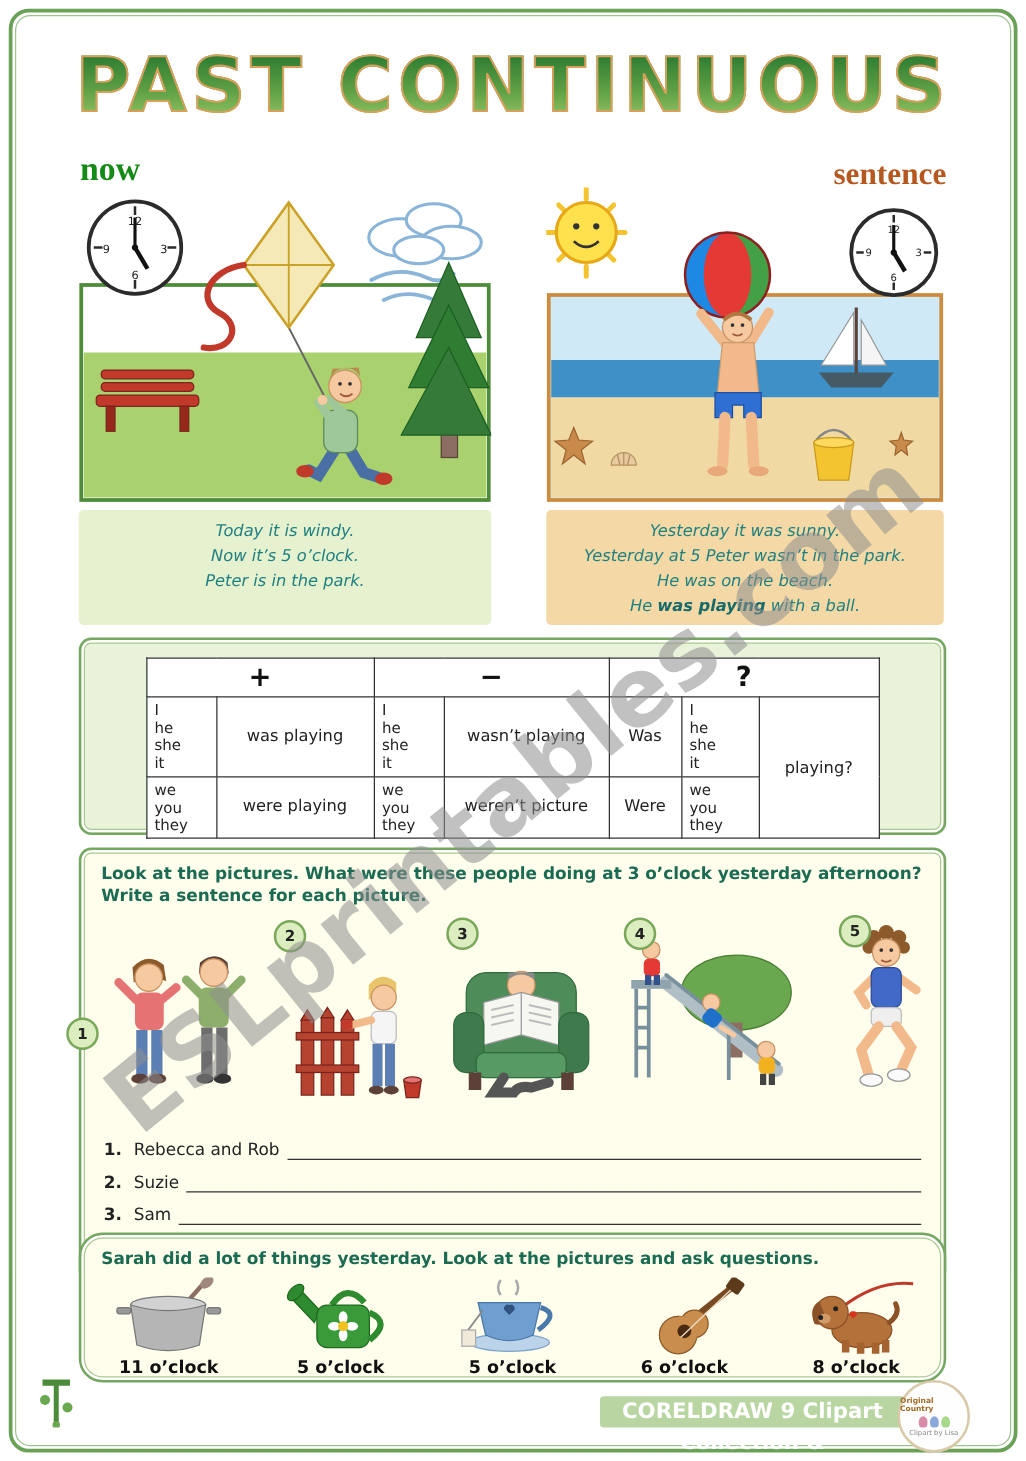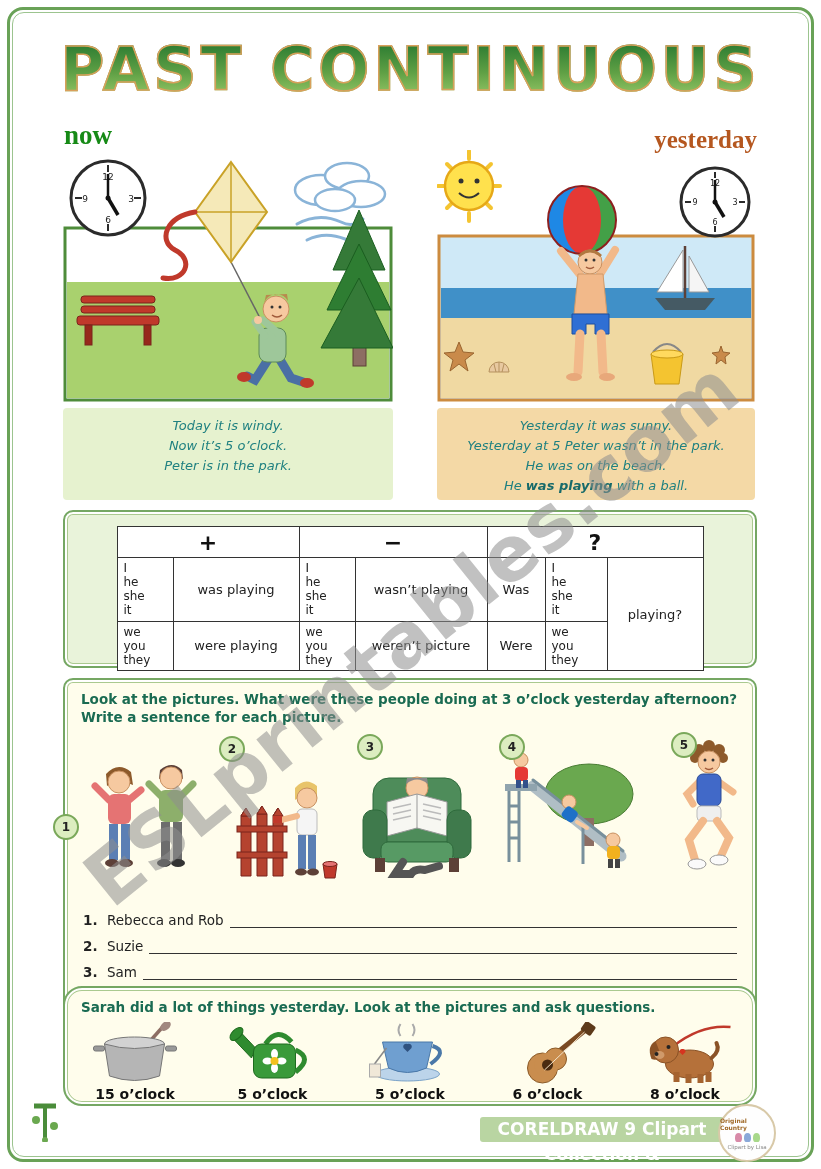--- a/index.html
+++ b/index.html
@@ -90,21 +90,21 @@
 </style>
 </head>
 <body>
 
 <div class="page">
   <div class="border-outer"></div>
   <div class="border-inner"></div>
 
   <h1 class="title">PAST CONTINUOUS</h1>
   <span class="label-now">now</span>
-  <span class="label-yesterday">yesterday</span>
+  <span class="label-yesterday">sentence</span>
 
   <div class="scene scene-left">
     <svg viewBox="0 0 330 254">
       <rect x="2" y="78" width="326" height="172" fill="#ffffff" stroke="#4e8c3a" stroke-width="3"></rect>
       <rect x="4" y="132" width="322" height="116" fill="#a9d16e"></rect>
       <g fill="#ffffff" stroke="#8ab4d8" stroke-width="2.5">
         <ellipse cx="258" cy="40" rx="26" ry="15"></ellipse>
         <ellipse cx="284" cy="26" rx="22" ry="13"></ellipse>
         <ellipse cx="298" cy="44" rx="24" ry="13"></ellipse>
         <ellipse cx="272" cy="50" rx="20" ry="11"></ellipse>
@@ -495,21 +495,21 @@
 
       <div class="ex2-cell">
         <svg viewBox="0 0 95 62">
           <line x1="60" y1="22" x2="76" y2="4" stroke="#8d6e63" stroke-width="3.5"></line>
           <ellipse cx="78" cy="4" rx="6" ry="4" fill="#a1887f" transform="rotate(-40 78 4)"></ellipse>
           <ellipse cx="47" cy="22" rx="30" ry="7" fill="#d2d2d2" stroke="#777"></ellipse>
           <path d="M17 22 L22 54 Q47 63 72 54 L77 22 Q47 31 17 22 Z" fill="#b5b5b5" stroke="#777"></path>
           <rect x="6" y="24" width="11" height="5" rx="2" fill="#999" stroke="#777"></rect>
           <rect x="78" y="24" width="11" height="5" rx="2" fill="#999" stroke="#777"></rect>
         </svg>
-        <div class="ex2-label">15 o’clock</div>
+        <div class="ex2-label">11 o’clock</div>
       </div>
 
       <div class="ex2-cell">
         <svg viewBox="0 0 95 62">
           <path d="M30 26 L14 9 L7 16 L26 36 Z" fill="#2f8b2f" stroke="#1e6b1e"></path>
           <ellipse cx="11" cy="12" rx="8" ry="4.5" fill="#2f8b2f" stroke="#1e6b1e" transform="rotate(-45 11 12)"></ellipse>
           <path d="M40 22 Q52 4 66 20" fill="none" stroke="#2f8b2f" stroke-width="5"></path>
           <rect x="28" y="22" width="42" height="34" rx="8" fill="#3a9a3a" stroke="#1e6b1e"></rect>
           <path d="M70 28 Q88 36 70 50" fill="none" stroke="#2f8b2f" stroke-width="5"></path>
           <g>

